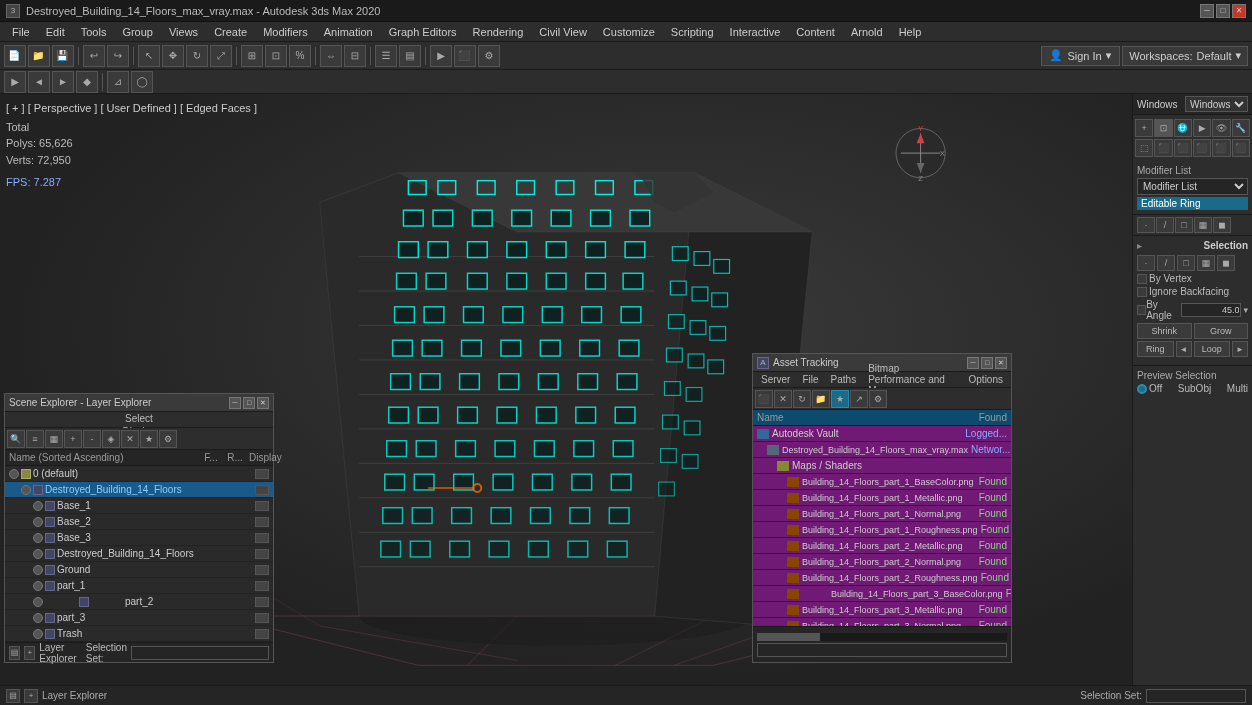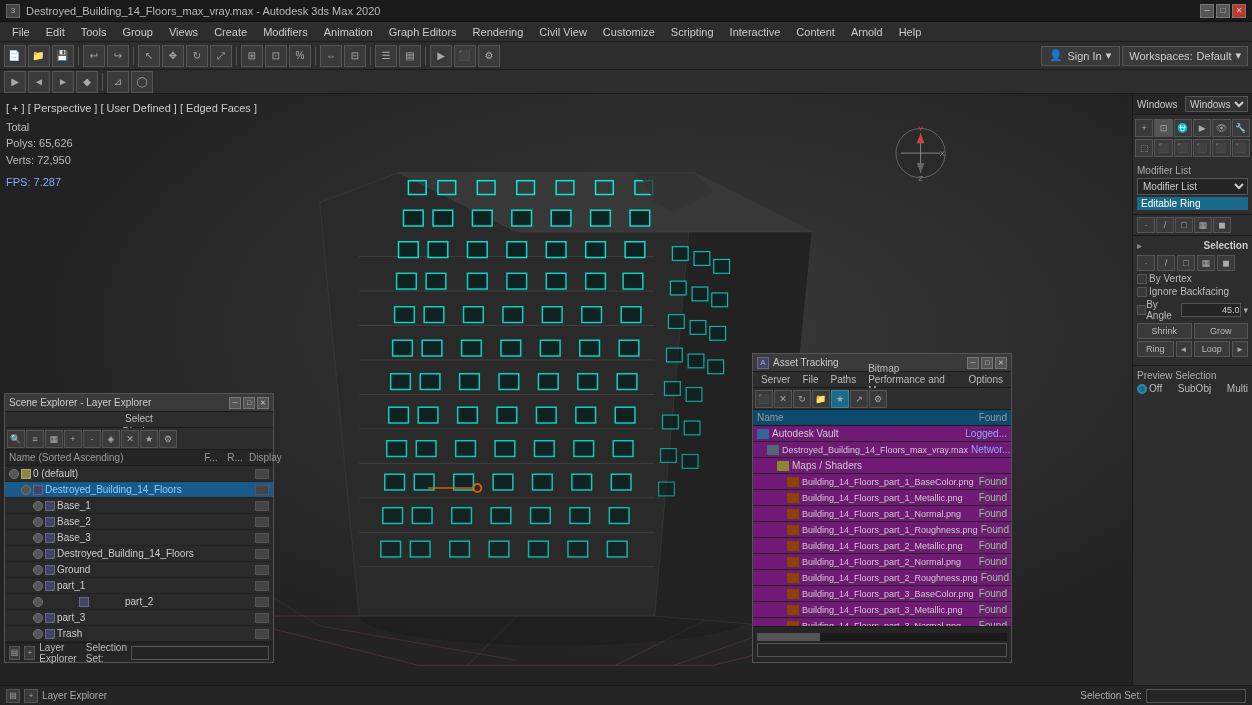--- a/index.html
+++ b/index.html
@@ -872,21 +872,21 @@
           <span class="at-item-label" style="font-size:9px;">Building_14_Floors_part_2_Normal.png</span>
           <span class="at-item-status status-found">Found</span>
         </div>
         <div class="at-item" style="padding-left:34px;">
           <div class="at-img-icon"></div>
           <span class="at-item-label" style="font-size:9px;">Building_14_Floors_part_2_Roughness.png</span>
           <span class="at-item-status status-found">Found</span>
         </div>
         <div class="at-item" style="padding-left:34px;">
           <div class="at-img-icon"></div>
-          <span class="at-item-label" style="font-size:9px;">Building_14_Floors_part_3_BaseColor.png</span>
+          <span class="at-item-label" style="font-size:9px;margin-left:29px;">Building_14_Floors_part_3_BaseColor.png</span>
           <span class="at-item-status status-found">Found</span>
         </div>
         <div class="at-item" style="padding-left:34px;">
           <div class="at-img-icon"></div>
           <span class="at-item-label" style="font-size:9px;">Building_14_Floors_part_3_Metallic.png</span>
           <span class="at-item-status status-found">Found</span>
         </div>
         <div class="at-item" style="padding-left:34px;">
           <div class="at-img-icon"></div>
           <span class="at-item-label" style="font-size:9px;">Building_14_Floors_part_3_Normal.png</span>

